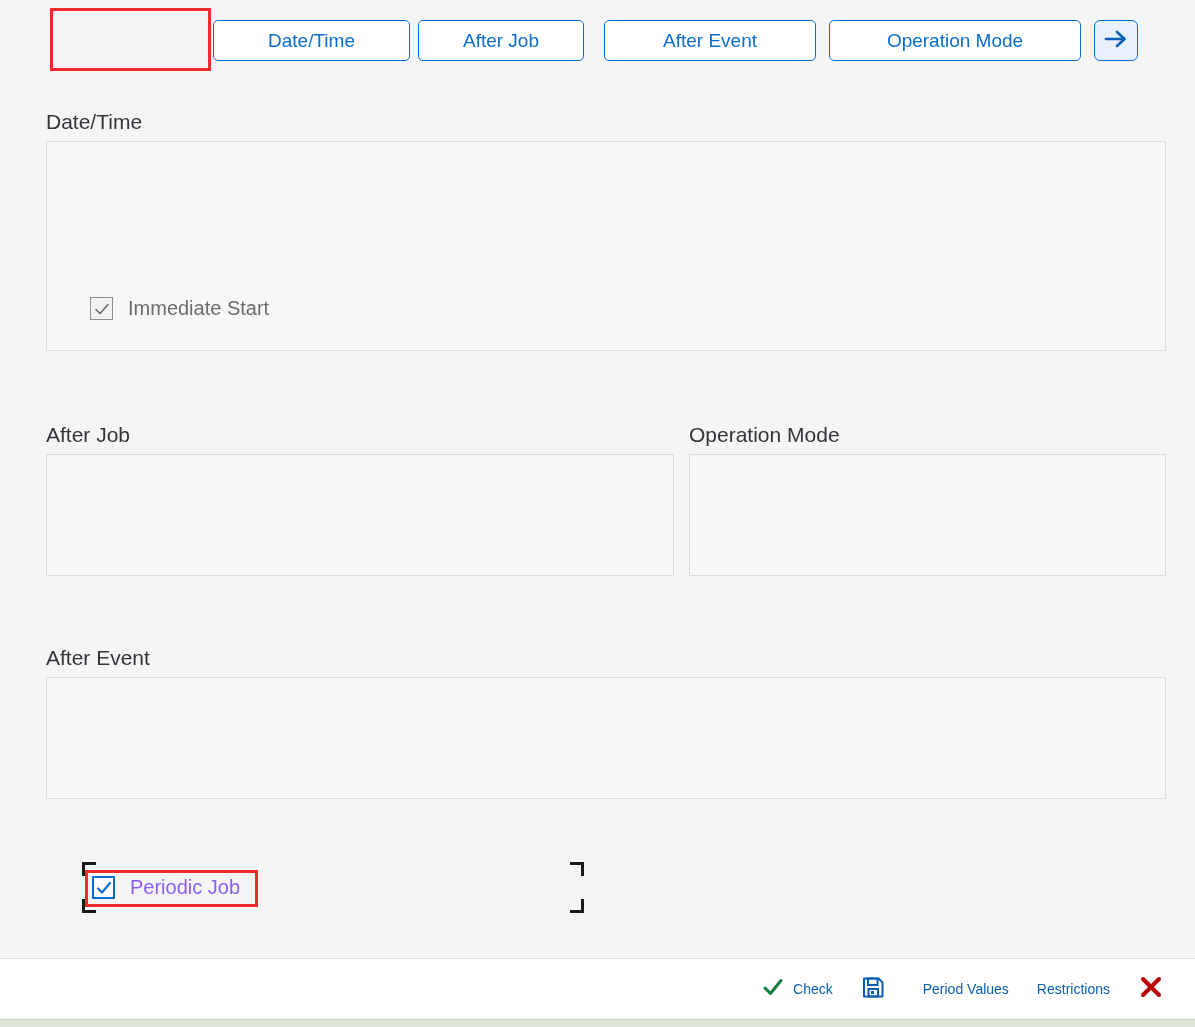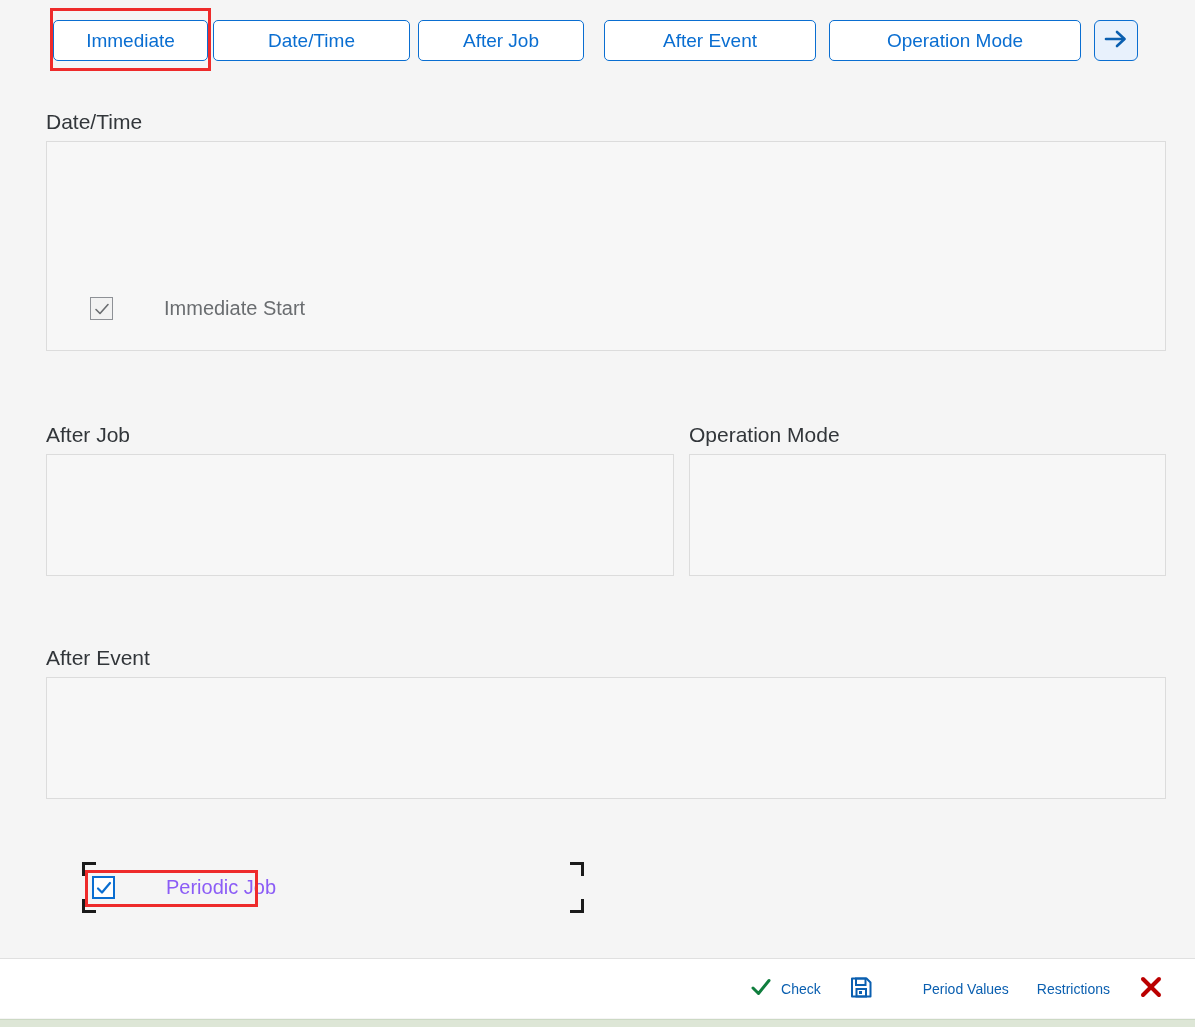--- a/index.html
+++ b/index.html
@@ -80,21 +80,20 @@
     box-sizing: border-box;
     border: 1px solid #dcdcdc;
     background: #f7f7f7;
   }
 
   
   .cbrow {
     position: absolute;
     display: flex;
     align-items: center;
-    gap: 36px;
   }
   .cbox {
     width: 23px;
     height: 23px;
     box-sizing: border-box;
     border: 1px solid #8e9196;
     background: #f2f2f2;
     display: flex;
     align-items: center;
     justify-content: center;
@@ -164,21 +163,20 @@
     background: #dde6d6;
     border-top: 1px solid #ccd9c4;
     box-sizing: border-box;
   }
 </style>
 </head>
 <body>
 
 <div class="tabbar">
 
-  <button class="tabbtn" style="left:53px;width:155px;">Immediate</button>
   <button class="tabbtn" style="left:213px;width:197px;">Date/Time</button>
   <button class="tabbtn" style="left:418px;width:166px;">After Job</button>
   <button class="tabbtn" style="left:604px;width:212px;">After Event</button>
   <button class="tabbtn" style="left:829px;width:252px;">Operation Mode</button>
 
   <div class="arrowbtn">
     <span>
       <svg width="26" height="22" viewBox="0 0 26 22" aria-hidden="true">
         <line x1="3" y1="11" x2="21" y2="11" stroke="#0a5fb0" stroke-width="2.6" stroke-linecap="round"></line>
         <polyline points="14,4 21.5,11 14,18" fill="none" stroke="#0a5fb0" stroke-width="2.6" stroke-linecap="round" stroke-linejoin="round"></polyline>
@@ -244,21 +242,21 @@
           <path d="M3 3.5 H17.5 L21.5 7.5 V21.5 H3 Z" fill="none" stroke="#0a5fb0" stroke-width="2" stroke-linejoin="round"></path>
           <rect x="7" y="3.5" width="9.5" height="6.5" fill="none" stroke="#0a5fb0" stroke-width="2"></rect>
           <rect x="7.5" y="14" width="9.5" height="7.5" fill="none" stroke="#0a5fb0" stroke-width="2"></rect>
           <rect x="10" y="16" width="3" height="3" fill="#0a5fb0"></rect>
         </svg>
       </span>
       <span class="lbl"></span>
     </div>
 
     <div class="faction">
-      <span class="lbl" style="margin-left:12px;">Period Values</span>
+      <span class="lbl" style="margin-left:0;">Period Values</span>
     </div>
 
     <div class="faction">
       <span class="lbl" style="margin-left:0;">Restrictions</span>
     </div>
 
     <div class="faction">
       <span>
         <svg width="26" height="26" viewBox="0 0 26 26" aria-hidden="true">
           <line x1="5" y1="5" x2="21" y2="21" stroke="#bb0000" stroke-width="4" stroke-linecap="round"></line>

